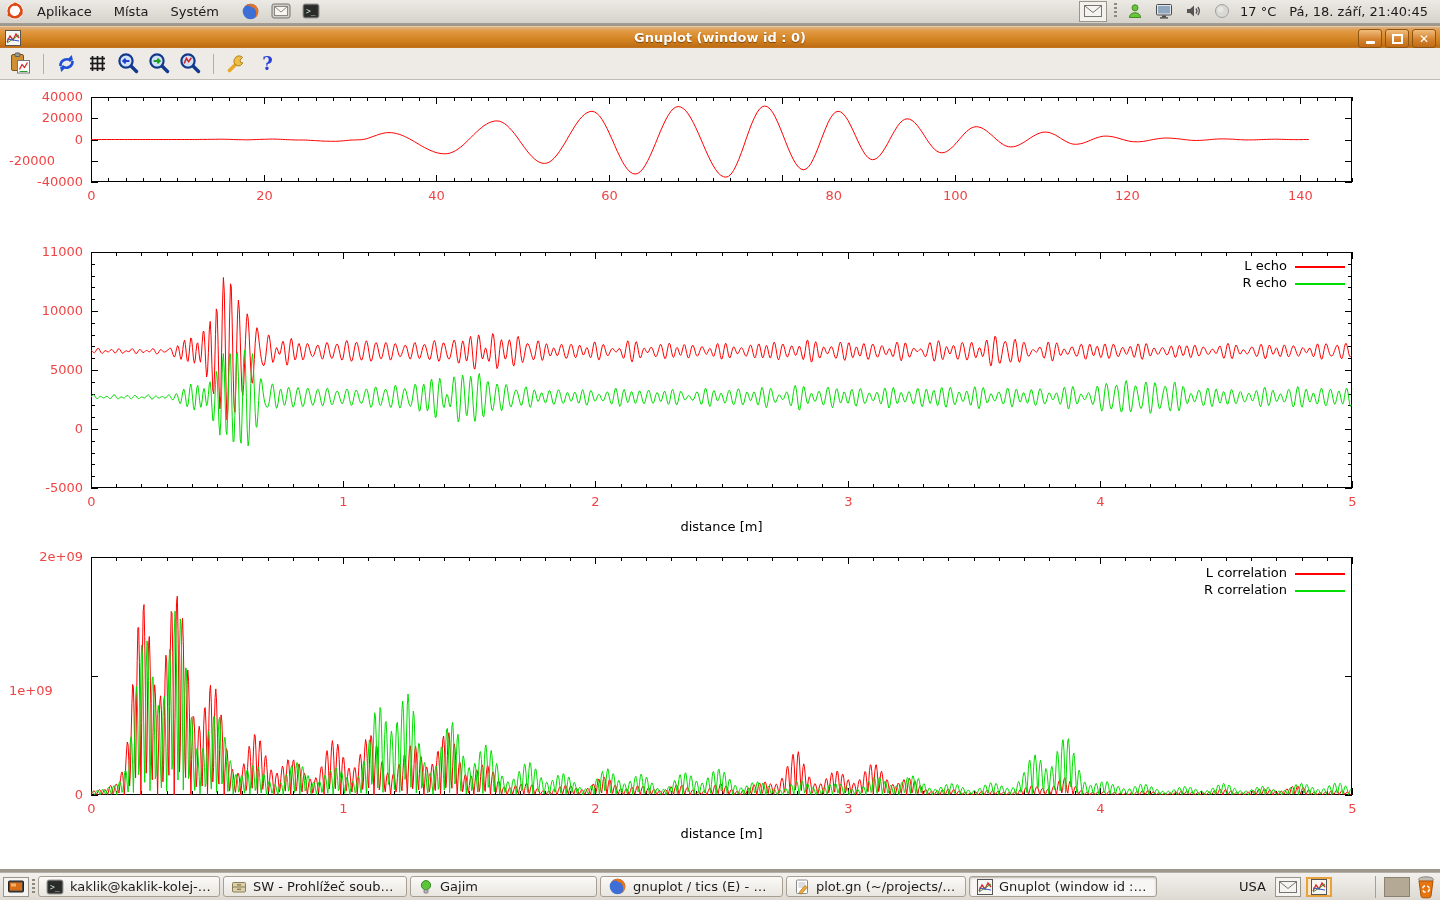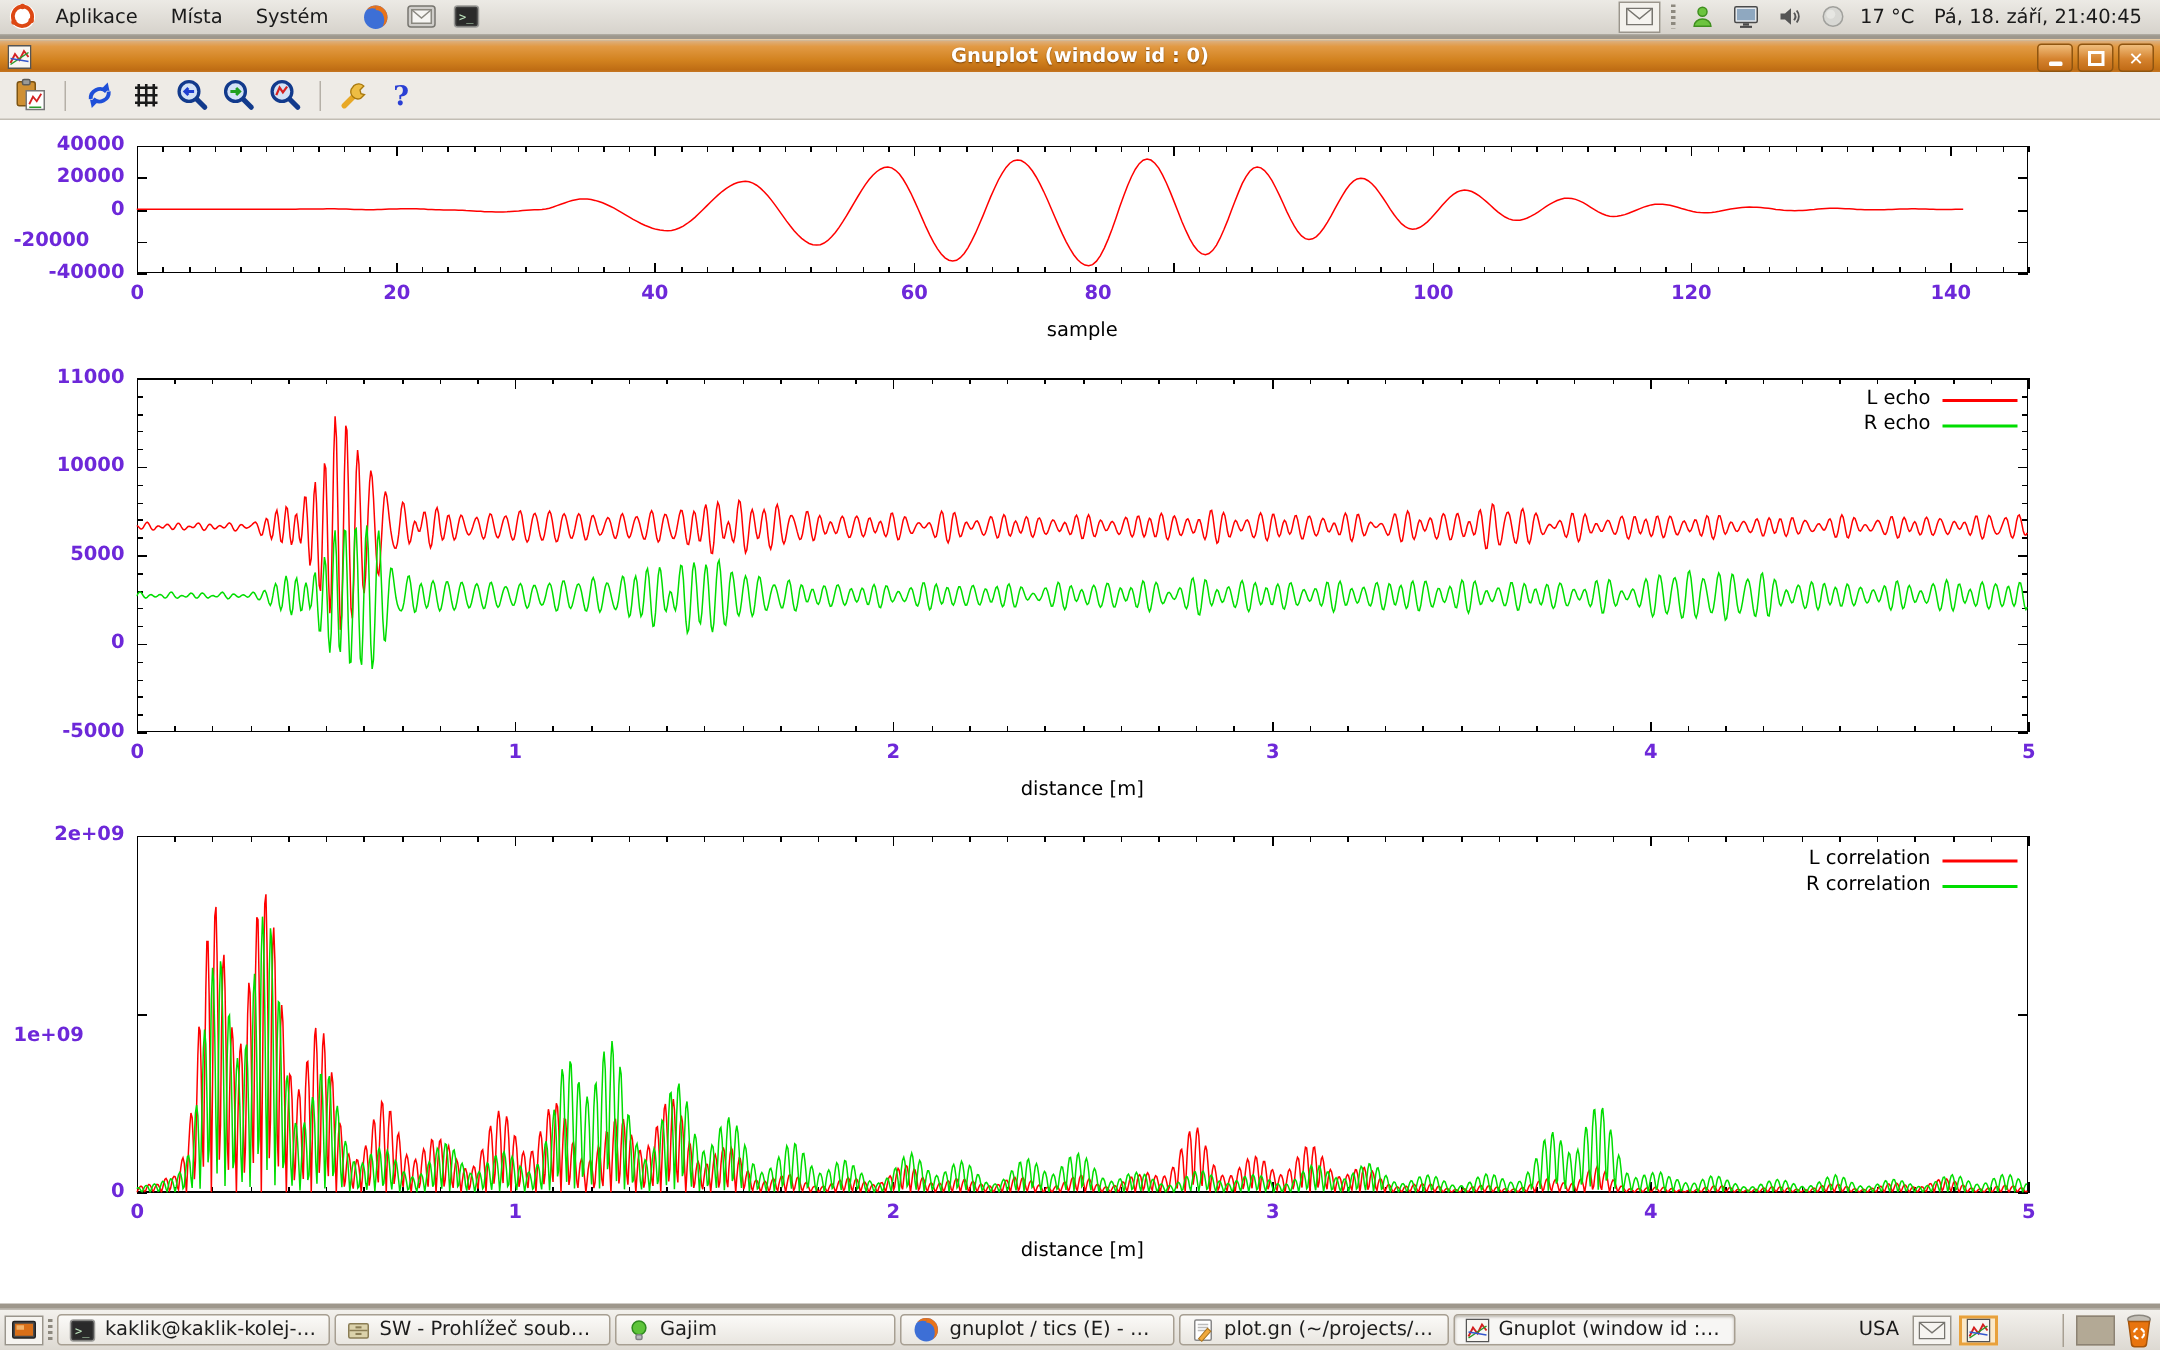--- a/index.html
+++ b/index.html
@@ -32,21 +32,21 @@
   .wb-max{width:7px;height:6px;border:2px solid #fff;}
   .wb-close{color:#fff;font-weight:bold;font-size:12px;line-height:1;}
   #toolbar{position:absolute;left:0;top:22px;width:100%;height:32px;background:#eeebe6;
     border-bottom:1px solid #c2bdb4;display:flex;align-items:center;gap:6px;padding-left:8px;box-sizing:border-box;}
   .tbtn{width:25px;height:25px;display:flex;align-items:center;justify-content:center;}
   .tsep{width:1px;height:20px;background:#b5b0a7;margin:0 4px;}
   #content{position:absolute;left:0;top:54px;width:100%;height:789px;background:#ffffff;}
   
   .chart{position:absolute;}
   .chart svg{position:absolute;left:0;top:0;overflow:visible;}
-  .ticklabel{position:absolute;font-size:13px;color:#6d28d9;white-space:nowrap;font-weight:bold;}
+  .ticklabel{position:absolute;font-size:13px;color:#ef4444;white-space:nowrap;}
   .axlabel{position:absolute;font-size:13px;color:#000;text-align:center;}
   .legend-label{position:absolute;font-size:13px;color:#000;text-align:right;white-space:nowrap;}
   .legend-line{position:absolute;height:2px;}
   
   #taskbar{position:absolute;left:0;top:872px;width:1440px;height:28px;box-sizing:border-box;
     background:linear-gradient(#f3f1ed,#ddd9d2);border-top:1px solid #b5b0a7;
     display:flex;align-items:center;gap:3px;padding:0 3px;}
   .taskbtn{height:21px;border:1px solid #a79f92;border-radius:3px;box-sizing:border-box;
     background:linear-gradient(#fbfaf8,#e9e6e0);display:flex;align-items:center;gap:6px;
     padding:0 7px;font-size:13px;color:#1c1c1c;overflow:hidden;white-space:nowrap;flex:0 0 auto;}
@@ -229,21 +229,21 @@
           <text x="11.5" y="18" text-anchor="middle" font-size="18" font-weight="bold" fill="#2a3fd4" font-family="DejaVu Serif, serif">?</text>
         </svg>
       </span>
   </div>
   <div id="content">
     <div class="chart" style="left:91px;top:17px;width:1261px;height:85px;">
         <div class="ticklabel" style="left: -29.5px; top: 91px; width: 60px; text-align: center;">0</div>
         <div class="ticklabel" style="left: 143.5px; top: 91px; width: 60px; text-align: center;">20</div>
         <div class="ticklabel" style="left: 315.5px; top: 91px; width: 60px; text-align: center;">40</div>
         <div class="ticklabel" style="left: 488.5px; top: 91px; width: 60px; text-align: center;">60</div>
-        <div class="ticklabel" style="left: 632px; top: 91px; width: 60px; text-align: left;">80</div>
+        <div class="ticklabel" style="left: 691px; top: 91px; width: 60px; text-align: right;">80</div>
         <div class="ticklabel" style="left: 834.5px; top: 91px; width: 60px; text-align: center;">100</div>
         <div class="ticklabel" style="left: 1006.5px; top: 91px; width: 60px; text-align: center;">120</div>
         <div class="ticklabel" style="left: 1179.5px; top: 91px; width: 60px; text-align: center;">140</div>
         <div class="ticklabel" style="left: -82px; top: 76.5px; width: 74px; text-align: right;">-40000</div>
         <div class="ticklabel" style="left: -82px; top: 55.5px; width: 74px; ">-20000</div>
         <div class="ticklabel" style="left: -82px; top: 34.5px; width: 74px; text-align: right;">0</div>
         <div class="ticklabel" style="left: -82px; top: 12.5px; width: 74px; text-align: right;">20000</div>
         <div class="ticklabel" style="left: -82px; top: -8.5px; width: 74px; text-align: right;">40000</div>
         <svg width="1261" height="85">
           <defs>
@@ -405,21 +405,20 @@
           <line x1="0" y1="64.5" x2="7" y2="64.5" stroke="#000" stroke-width="1" shape-rendering="crispEdges"></line>
           <line x1="1261" y1="64.5" x2="1254" y2="64.5" stroke="#000" stroke-width="1" shape-rendering="crispEdges"></line>
           <line x1="0" y1="43.5" x2="7" y2="43.5" stroke="#000" stroke-width="1" shape-rendering="crispEdges"></line>
           <line x1="1261" y1="43.5" x2="1254" y2="43.5" stroke="#000" stroke-width="1" shape-rendering="crispEdges"></line>
           <line x1="0" y1="21.5" x2="7" y2="21.5" stroke="#000" stroke-width="1" shape-rendering="crispEdges"></line>
           <line x1="1261" y1="21.5" x2="1254" y2="21.5" stroke="#000" stroke-width="1" shape-rendering="crispEdges"></line>
           <line x1="0" y1="0.5" x2="7" y2="0.5" stroke="#000" stroke-width="1" shape-rendering="crispEdges"></line>
           <line x1="1261" y1="0.5" x2="1254" y2="0.5" stroke="#000" stroke-width="1" shape-rendering="crispEdges"></line>
           <polyline points="0.0,42.5 2.6,42.5 5.2,42.5 7.8,42.5 10.4,42.5 13.0,42.5 15.5,42.5 18.1,42.5 20.7,42.5 23.3,42.5 25.9,42.5 28.5,42.5 31.1,42.5 33.7,42.5 36.3,42.5 38.9,42.5 41.5,42.5 44.0,42.5 46.6,42.5 49.2,42.5 51.8,42.5 54.4,42.5 57.0,42.5 59.6,42.5 62.2,42.5 64.8,42.5 67.4,42.5 70.0,42.5 72.6,42.5 75.1,42.5 77.7,42.5 80.3,42.5 82.9,42.5 85.5,42.5 88.1,42.5 90.7,42.5 93.3,42.5 95.9,42.5 98.5,42.5 101.1,42.5 103.6,42.5 106.2,42.5 108.8,42.4 111.4,42.4 114.0,42.4 116.6,42.4 119.2,42.3 121.8,42.3 124.4,42.3 127.0,42.2 129.6,42.2 132.1,42.2 134.7,42.3 137.3,42.3 139.9,42.4 142.5,42.5 145.1,42.6 147.7,42.7 150.3,42.7 152.9,42.8 155.5,42.8 158.1,42.8 160.6,42.7 163.2,42.6 165.8,42.5 168.4,42.4 171.0,42.3 173.6,42.3 176.2,42.2 178.8,42.1 181.4,42.1 184.0,42.1 186.6,42.2 189.2,42.3 191.7,42.4 194.3,42.6 196.9,42.7 199.5,42.8 202.1,42.9 204.7,43.0 207.3,43.0 209.8,43.0 212.2,43.0 214.7,43.1 217.2,43.2 219.6,43.4 222.1,43.5 224.6,43.6 227.0,43.8 229.5,43.9 232.0,44.1 234.4,44.2 236.9,44.2 239.4,44.3 241.8,44.3 244.4,44.3 247.0,44.2 249.6,44.0 252.2,43.8 254.8,43.6 257.4,43.3 260.0,43.1 262.6,43.0 265.2,42.9 267.7,42.8 270.3,42.7 272.8,42.3 275.3,41.8 277.8,41.0 280.3,40.1 282.9,39.2 285.4,38.3 287.9,37.4 290.4,36.7 292.9,36.1 295.5,35.7 298.0,35.6 300.5,35.7 303.1,36.0 305.6,36.6 308.2,37.3 310.7,38.2 313.3,39.3 315.8,40.5 318.4,41.8 320.9,43.2 323.5,44.7 326.0,46.2 328.6,47.7 331.1,49.2 333.7,50.6 336.3,52.0 338.8,53.2 341.4,54.2 343.9,55.2 346.5,55.9 349.0,56.4 351.6,56.7 354.1,56.8 356.7,56.6 359.3,56.0 361.9,55.0 364.5,53.7 367.1,52.0 369.7,50.1 372.3,47.9 374.8,45.5 377.4,43.0 380.0,40.4 382.6,37.8 385.2,35.3 387.8,32.9 390.4,30.7 393.0,28.7 395.6,27.1 398.2,25.7 400.8,24.7 403.3,24.1 405.9,23.9 408.4,24.2 410.9,25.1 413.4,26.5 415.9,28.4 418.4,30.8 420.9,33.5 423.4,36.6 425.9,39.9 428.4,43.4 430.9,46.9 433.4,50.4 435.9,53.7 438.4,56.8 440.9,59.5 443.4,61.9 445.9,63.8 448.4,65.3 450.9,66.1 453.4,66.4 455.9,66.1 458.4,65.0 460.9,63.3 463.4,60.9 465.9,58.0 468.4,54.6 470.9,50.8 473.4,46.8 475.9,42.5 478.4,38.2 480.9,34.0 483.4,29.9 485.9,26.1 488.4,22.7 490.9,19.8 493.4,17.5 495.9,15.8 498.4,14.7 500.9,14.3 503.5,14.9 506.0,16.5 508.6,19.0 511.1,22.5 513.6,26.8 516.2,31.7 518.7,37.1 521.3,42.8 523.8,48.6 526.3,54.3 528.9,59.7 531.4,64.6 534.0,68.9 536.5,72.3 539.0,74.9 541.6,76.5 544.1,77.0 546.7,76.5 549.2,74.8 551.8,72.0 554.3,68.2 556.8,63.6 559.4,58.3 561.9,52.5 564.5,46.4 567.0,40.2 569.5,34.1 572.1,28.3 574.6,23.0 577.2,18.4 579.7,14.6 582.2,11.8 584.8,10.1 587.3,9.6 589.8,10.0 592.3,11.5 594.8,13.8 597.3,17.0 599.8,21.0 602.3,25.6 604.8,30.7 607.3,36.2 609.8,42.0 612.3,47.8 614.8,53.6 617.3,59.1 619.8,64.2 622.3,68.8 624.8,72.8 627.3,76.0 629.8,78.3 632.3,79.7 634.8,80.2 637.4,79.4 640.0,77.1 642.6,73.4 645.2,68.4 647.8,62.4 650.4,55.6 653.0,48.3 655.5,40.9 658.1,33.6 660.7,26.8 663.3,20.8 665.9,15.8 668.5,12.1 671.1,9.8 673.7,9.0 676.3,9.7 678.9,11.8 681.5,15.1 684.0,19.6 686.6,25.0 689.2,31.1 691.8,37.6 694.4,44.2 697.0,50.8 699.6,56.8 702.2,62.2 704.8,66.7 707.4,70.0 710.0,72.1 712.6,72.8 715.0,72.0 717.5,69.9 720.0,66.4 722.4,61.8 724.9,56.2 727.4,50.1 729.8,43.6 732.3,37.1 734.8,30.9 737.2,25.3 739.7,20.7 742.2,17.2 744.6,15.1 747.1,14.3 749.6,14.9 752.0,16.7 754.5,19.6 757.0,23.4 759.4,28.0 761.9,33.1 764.4,38.5 766.8,43.9 769.3,49.0 771.8,53.6 774.2,57.4 776.7,60.3 779.2,62.1 781.6,62.7 784.1,62.2 786.6,60.7 789.1,58.2 791.5,55.0 794.0,51.1 796.5,46.8 798.9,42.2 801.4,37.7 803.9,33.4 806.3,29.5 808.8,26.2 811.3,23.8 813.7,22.3 816.2,21.8 818.7,22.2 821.1,23.5 823.6,25.5 826.1,28.2 828.5,31.4 831.0,35.0 833.5,38.8 835.9,42.6 838.4,46.2 840.9,49.4 843.3,52.1 845.8,54.1 848.3,55.4 850.7,55.8 853.2,55.5 855.7,54.5 858.1,52.9 860.6,50.9 863.1,48.4 865.5,45.7 868.0,42.8 870.5,39.9 873.0,37.1 875.4,34.7 877.9,32.6 880.4,31.0 882.8,30.1 885.3,29.7 887.8,30.0 890.2,30.7 892.7,32.0 895.2,33.6 897.6,35.5 900.1,37.6 902.6,39.8 905.0,42.1 907.5,44.2 910.0,46.1 912.4,47.7 914.9,48.9 917.4,49.7 919.8,49.9 922.3,49.8 924.8,49.2 927.2,48.3 929.7,47.1 932.2,45.7 934.6,44.2 937.1,42.5 939.6,40.8 942.0,39.3 944.5,37.9 947.0,36.7 949.5,35.8 951.9,35.2 954.4,35.1 956.9,35.3 959.4,35.9 961.9,36.9 964.5,38.1 967.0,39.6 969.5,41.2 972.0,42.8 974.5,44.2 977.1,45.5 979.6,46.5 982.1,47.1 984.6,47.3 987.1,47.1 989.7,46.7 992.2,46.1 994.7,45.2 997.2,44.2 999.7,43.2 1002.3,42.1 1004.8,41.1 1007.3,40.3 1009.8,39.6 1012.3,39.2 1014.8,39.1 1017.4,39.2 1019.9,39.5 1022.4,39.9 1024.9,40.5 1027.4,41.2 1030.0,42.0 1032.5,42.7 1035.0,43.4 1037.5,44.0 1040.0,44.5 1042.6,44.7 1045.1,44.8 1047.6,44.8 1050.1,44.6 1052.6,44.3 1055.2,43.9 1057.7,43.4 1060.2,42.9 1062.7,42.4 1065.2,42.0 1067.7,41.6 1070.3,41.3 1072.8,41.1 1075.3,41.0 1077.8,41.1 1080.3,41.2 1082.9,41.4 1085.4,41.6 1087.9,41.9 1090.4,42.2 1092.9,42.6 1095.5,42.8 1098.0,43.1 1100.5,43.3 1103.0,43.4 1105.5,43.5 1108.1,43.4 1110.7,43.3 1113.3,43.1 1115.9,42.9 1118.5,42.7 1121.1,42.4 1123.7,42.2 1126.3,42.0 1128.9,41.9 1131.4,41.9 1134.0,41.9 1136.6,42.0 1139.2,42.1 1141.8,42.2 1144.4,42.4 1147.0,42.6 1149.6,42.7 1152.2,42.8 1154.8,42.9 1157.4,42.9 1159.9,42.9 1162.5,42.9 1165.1,42.8 1167.7,42.7 1170.3,42.6 1172.9,42.5 1175.5,42.4 1178.1,42.3 1180.7,42.3 1183.3,42.2 1185.7,42.2 1188.1,42.3 1190.5,42.3 1192.9,42.4 1195.3,42.5 1197.7,42.5 1200.1,42.6 1202.5,42.6 1204.9,42.6 1207.5,42.6 1210.0,42.6 1212.6,42.5 1215.2,42.5 1217.8,42.5" fill="none" stroke="#ff0000" stroke-width="1" clip-path="url(#clip0)"></polyline>
         </svg>
-        <div class="axlabel" style="left: 0px; width: 1261px; top: 116px;">sample</div>
       </div>
     <div class="chart" style="left:91px;top:172px;width:1261px;height:236px;">
         <div class="ticklabel" style="left: -29.5px; top: 242px; width: 60px; text-align: center;">0</div>
         <div class="ticklabel" style="left: 222.5px; top: 242px; width: 60px; text-align: center;">1</div>
         <div class="ticklabel" style="left: 474.5px; top: 242px; width: 60px; text-align: center;">2</div>
         <div class="ticklabel" style="left: 727.5px; top: 242px; width: 60px; text-align: center;">3</div>
         <div class="ticklabel" style="left: 979.5px; top: 242px; width: 60px; text-align: center;">4</div>
         <div class="ticklabel" style="left: 1231.5px; top: 242px; width: 60px; text-align: center;">5</div>
         <div class="ticklabel" style="left: -82px; top: 227.5px; width: 74px; text-align: right;">-5000</div>
         <div class="ticklabel" style="left: -82px; top: 168.5px; width: 74px; text-align: right;">0</div>

